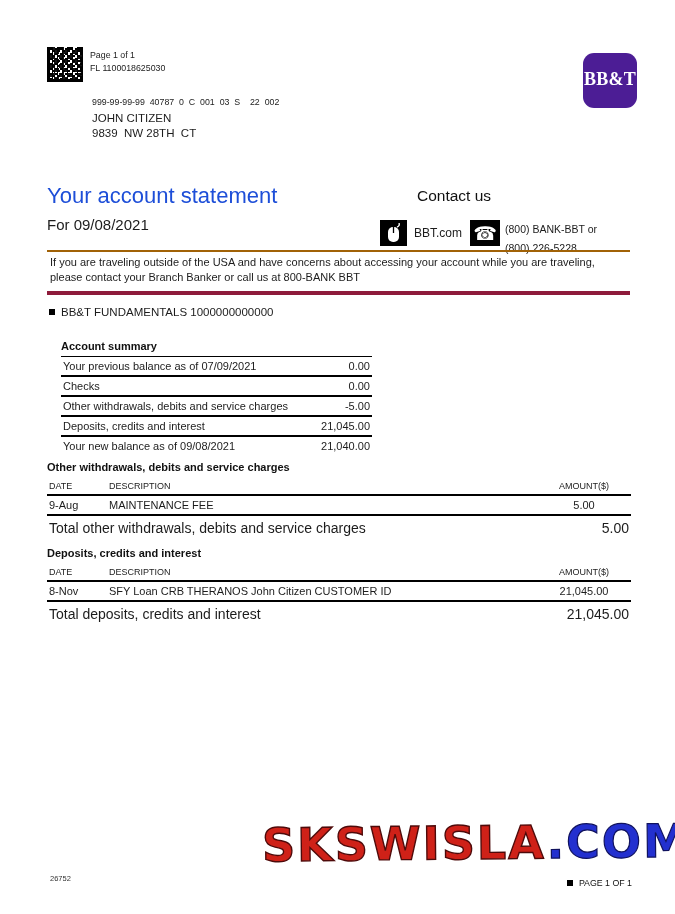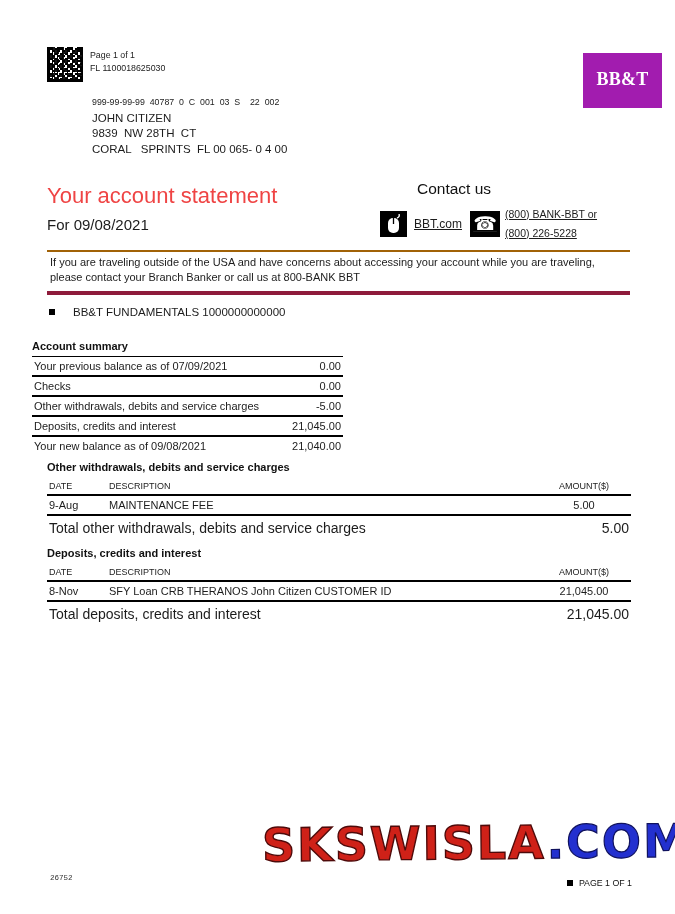--- a/index.html
+++ b/index.html
@@ -16,62 +16,62 @@
     background:
       conic-gradient(#000 25%, transparent 0 50%, #000 0 75%, transparent 0),
       conic-gradient(#161616 25%, #fff 0 50%, #161616 0 75%, #fff 0);
     background-size:5px 5px, 9px 9px;
     border-left:3px solid #000; border-bottom:3px solid #000;
     border-top:3px dashed #000; border-right:3px dashed #000;
   }
   .page-info { position:absolute; left:90px; top:49px; font-size:8.8px; line-height:1.45; color:#222; }
 
   .logo {
-    position:absolute; left:583px; top:53px; width:79px; height:55px;
-    background:#a21caf; display:flex; align-items:center; justify-content:center;
+    position:absolute; left:583px; top:53px; width:54px; height:55px;
+    background:#4c1d95; display:flex; align-items:center; justify-content:center;border-radius:11px;
   }
   .logo-text {
     color:#fff; font-family:"Liberation Serif", serif; font-weight:bold;
     font-size:18px; letter-spacing:0.3px; margin-top:-3px;
   }
 
   
   .address { position:absolute; left:92px; top:97px; }
   .routing { font-size:8.8px; white-space:pre; margin-bottom:4px; color:#222; }
   .addr-line { font-size:11.5px; line-height:1.34; white-space:pre; }
 
   
   .title-block { position:absolute; left:47px; top:183px; }
-  .stmt-title { font-size:22px; font-weight:normal; color:#ef4444; }
+  .stmt-title { font-size:22px; font-weight:normal; color:#1d4ed8; }
   .stmt-period { font-size:15px; margin-top:7px; }
 
-  .contact-block { position:absolute; left:380px; top:180px; width:260px; }
+  .contact-block { position:absolute; left:380px; top:187px; width:260px; }
   .contact-title { font-size:15.5px; margin-left:37px; color:#111; }
-  .contact-row { display:flex; align-items:center; margin-top:7px;text-decoration:underline; }
+  .contact-row { display:flex; align-items:flex-start; margin-top:15px; }
   .icon-box {
     width:27px; height:26px; background:#000; color:#fff;
     display:flex; align-items:center; justify-content:center; flex:0 0 auto;
   }
   .phone-box { width:30px; height:26px; font-family:"DejaVu Sans", sans-serif; font-size:19px; line-height:1; }
   .website-label { font-size:12px; line-height:26px; margin:0 8px 0 7px; }
   .phone-lines { font-size:10.5px; line-height:1.8; margin-left:5px; }
 
   
   .notice {
     position:absolute; left:47px; top:250px; width:583px;
     border-top:2px solid #a16207; border-bottom:4px solid #8e1b3b;
     padding:3px 5px 6px 3px; font-size:11px; line-height:1.35;
   }
 
   .sq { display:inline-block; width:6px; height:6px; background:#000; flex:0 0 auto; }
 
-  .account-line { position:absolute; left:49px; top:306px; display:flex; align-items:center; gap:18px; font-size:11.5px; }
-
-  
-  .summary { position:absolute; left:32px; top:340px; width:311px; }
+  .account-line { position:absolute; left:49px; top:306px; display:flex; align-items:center; gap:6px; font-size:11.5px; }
+
+  
+  .summary { position:absolute; left:61px; top:340px; width:311px; }
   .section-title { font-weight:bold; font-size:11px; color:#111; }
   .summary-rows { margin-top:4px; }
   .srow { display:flex; justify-content:space-between; font-size:11px; padding:3px 2px 3px 2px; border-top:2px solid #000; }
   .srow:first-child { border-top:1px solid #000; }
 
   
   .txn { position:absolute; left:47px; width:584px; }
   .txn-head { display:flex; font-size:9px; color:#222; padding:0 2px 3px 2px; border-bottom:2px solid #000; margin-top:8px; }
   .txn-row { display:flex; font-size:11px; padding:3px 2px; border-bottom:2px solid #000; }
   .col-date { width:60px; flex:0 0 auto; }
@@ -82,42 +82,41 @@
   
   .watermark {
     position:absolute; left:262px; top:816px; white-space:nowrap;
     font-family:"DejaVu Sans", sans-serif; font-weight:bold; font-size:46px;
     letter-spacing:2px; transform:rotate(-0.6deg);
   }
   .wm-red  { color:#cf2118; -webkit-text-stroke:1.4px #4d0a0a; }
   .wm-blue { color:#2330cf; -webkit-text-stroke:1.2px #10125e; }
 
   
-  .footer-left  { position:absolute; left:50px; top:874px; font-size:7.5px; color:#333;font-family:Liberation Mono, monospace; }
+  .footer-left  { position:absolute; left:50px; top:874px; font-size:7.5px; color:#333; }
   .footer-right { position:absolute; right:43px; top:878px; display:flex; align-items:center; gap:6px; font-size:8.8px; color:#111; }
 </style>
 </head>
 <body>
 
 <div class="page">
 
   <div class="barcode"></div>
   <div class="page-info">
     <div>Page 1 of 1</div>
     <div>FL 1100018625030</div>
   </div>
   <div class="logo">
     <span class="logo-text">BB&amp;T</span>
   </div>
 
   <div class="address">
     <div class="routing">999-99-99-99  40787  0  C  001  03  S    22  002</div>
     <div class="addr-line">JOHN CITIZEN</div>
     <div class="addr-line">9839  NW 28TH  CT</div>
-    <div class="addr-line">CORAL   SPRINTS  FL 00 065- 0 4 00</div>
   </div>
 
   <div class="title-block">
     <div class="stmt-title">Your account statement</div>
     <div class="stmt-period">For 09/08/2021</div>
   </div>
 
   <div class="contact-block">
     <div class="contact-title">Contact us</div>
     <div class="contact-row">

